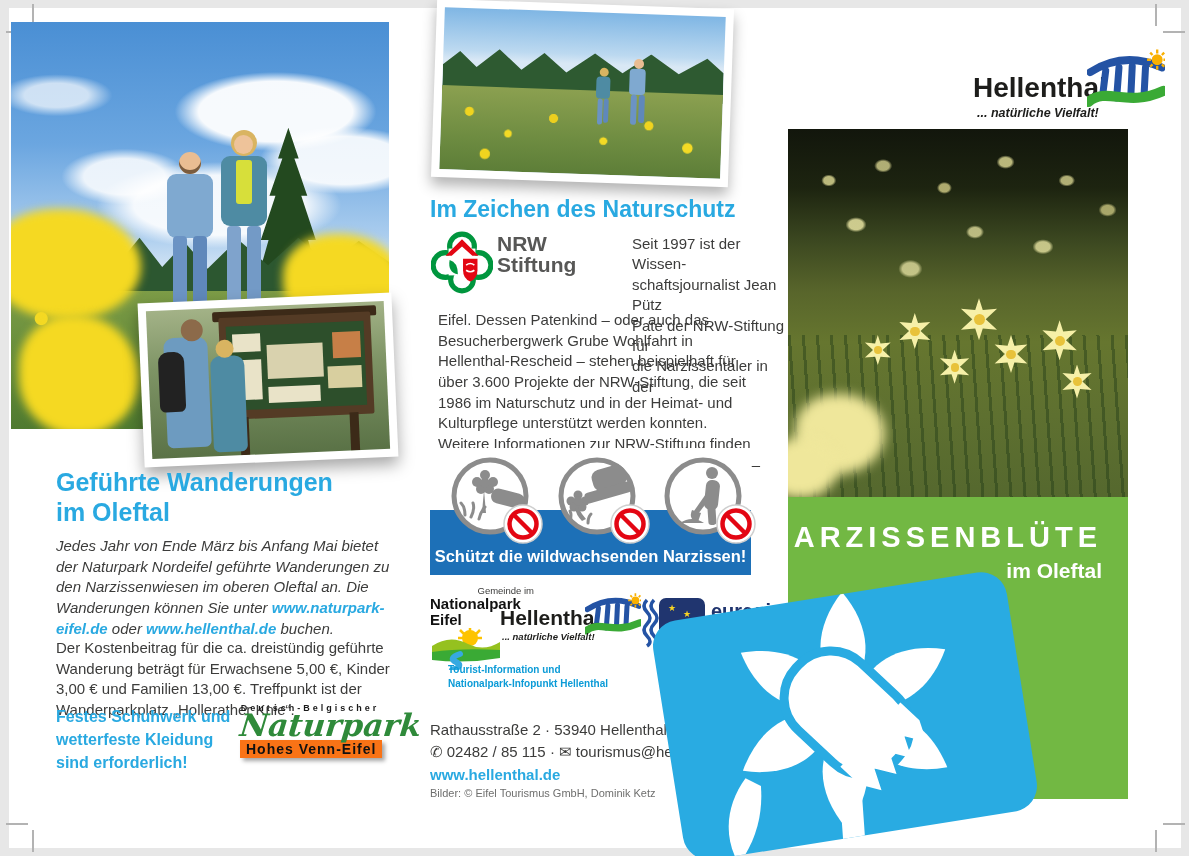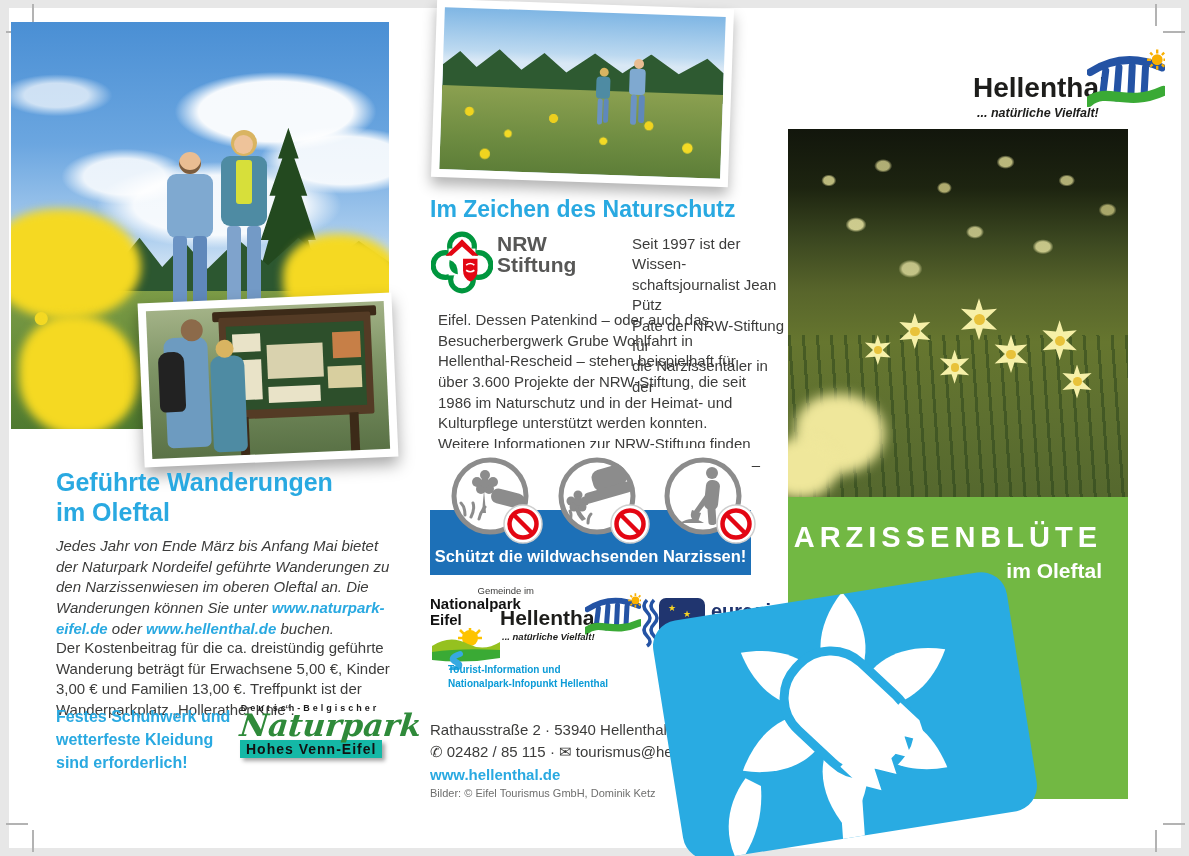--- a/index.html
+++ b/index.html
@@ -61,21 +61,21 @@
   .board-leg{position:absolute;bottom:0;width:9px;height:38px;background:#3c2a18;}
   .hiker-sil{position:absolute;border-radius:10px 10px 6px 6px;}
   .left-heading{position:absolute;left:56px;top:468px;font-size:25px;line-height:1.18;font-weight:bold;color:#29a9e1;}
   .body-text{position:absolute;font-size:15px;line-height:1.38;color:#3c3c3b;margin-left:32px;}
   .lk{color:#29a9e1;font-weight:bold;text-decoration:none;}
   .note{position:absolute;left:56px;top:705px;font-size:16px;line-height:1.45;font-weight:bold;color:#29a9e1;}
   .np-logo{position:absolute;left:240px;top:703px;width:140px;text-align:center;}
   .np-top{font-size:9px;font-weight:bold;letter-spacing:3px;color:#1a1a1a;white-space:nowrap;}
   .np-name{font-family:"DejaVu Serif", serif;font-style:italic;font-weight:bold;font-size:31px;
     color:#2f8a3a;line-height:.95;margin-top:-2px;transform:skewX(-6deg);}
-  .np-sub{display:inline-block;background:#14b8a6;color:#111;font-weight:bold;font-size:14px;
+  .np-sub{display:inline-block;background:#f97316;color:#111;font-weight:bold;font-size:14px;
     letter-spacing:1px;padding:1px 6px;margin-top:-2px;box-shadow:3px 3px 4px rgba(0,0,0,.35);white-space:nowrap;}
   
   .polaroid{position:absolute;left:434px;top:4px;width:297px;height:178px;background:#fff;padding:8px;
     transform:rotate(2deg);box-shadow:0 8px 14px rgba(0,0,0,.3);}
   .pol-scene{position:relative;width:100%;height:100%;overflow:hidden;
     background:linear-gradient(180deg,#7fb6e4 0%,#bcd9f0 26%,#d9e8f5 32%);}
   .pol-forest{position:absolute;left:0;top:20%;width:100%;height:34%;background:#2e5a31;
     clip-path:polygon(0 45%,6% 20%,12% 48%,20% 14%,28% 50%,36% 18%,44% 52%,54% 16%,64% 50%,74% 14%,84% 48%,94% 18%,100% 44%,100% 100%,0 100%);}
   .pol-meadow{position:absolute;left:0;bottom:0;width:100%;height:52%;
     background:

